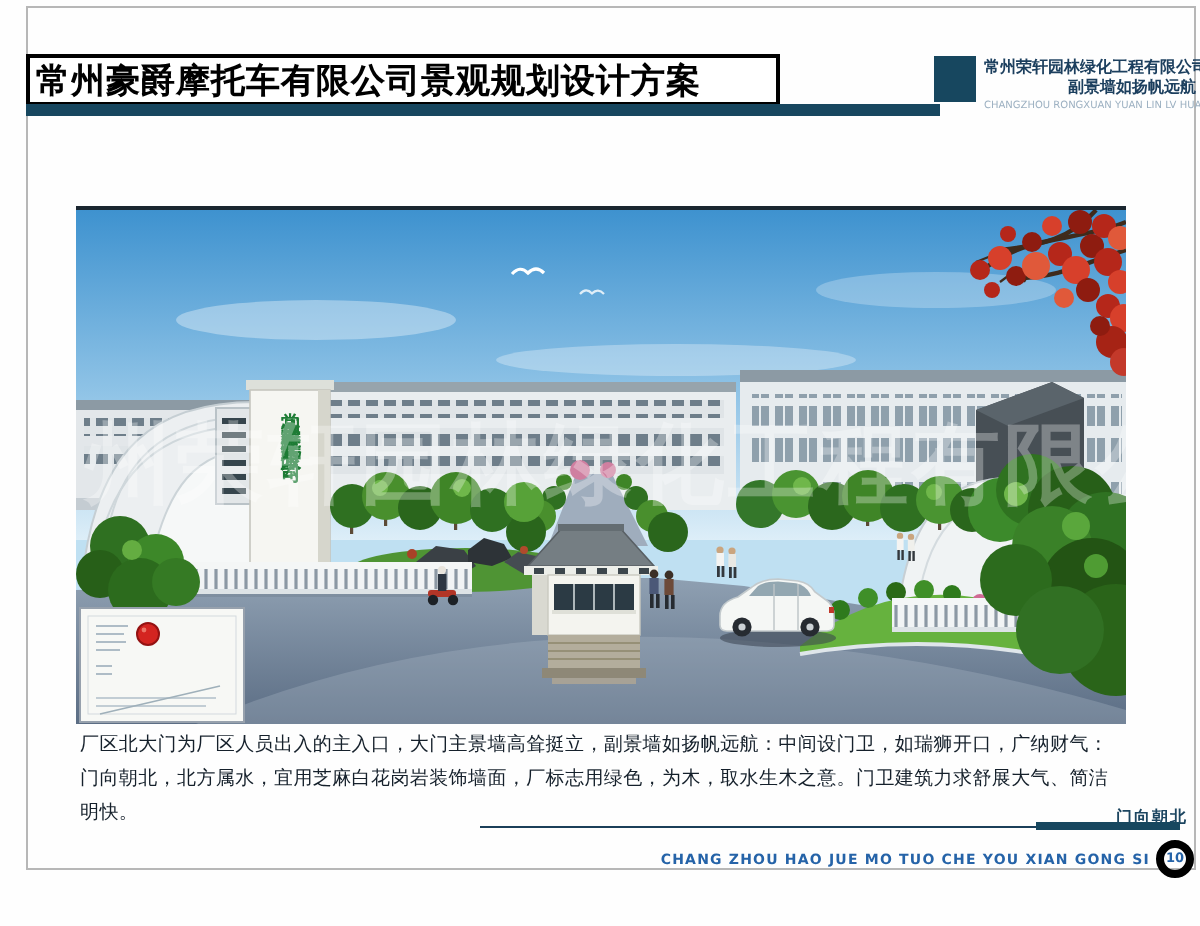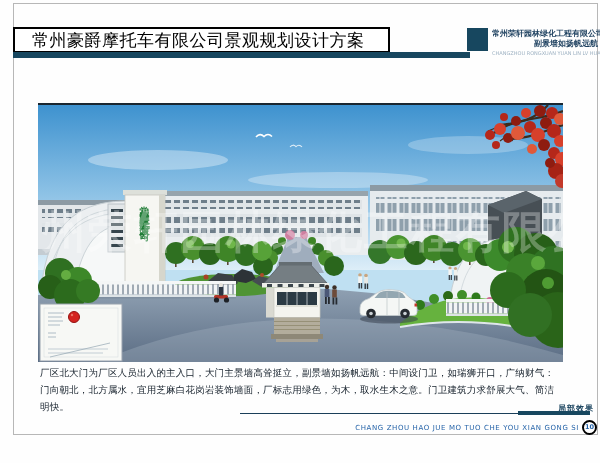--- a/index.html
+++ b/index.html
@@ -1,42 +1,42 @@
 <!DOCTYPE html>
 <html><head>
 <meta charset="utf-8">
 <style>
   html,body{margin:0;padding:0;background:#e8e8e8;}
   .page{position:relative;width:600px;height:463px;background:#fefefe;overflow:hidden;
         font-family:"DejaVu Sans","Liberation Sans",sans-serif;}
   .frame{position:absolute;left:13px;top:3px;width:583px;height:430px;border:1px solid #b7b7b7;}
   .title-box{position:absolute;left:13px;top:27px;width:373px;height:22px;background:#fff;
              border:2px solid #000;display:flex;align-items:center;}
-  .title-box span{font-size:17px;font-weight:normal;color:#000;letter-spacing:.5px;padding-left:3px;white-space:nowrap;margin-left:14px;}
+  .title-box span{font-size:17px;font-weight:bold;color:#000;letter-spacing:.5px;padding-left:3px;white-space:nowrap;}
   .navy-bar{position:absolute;left:13px;top:52px;width:457px;height:6px;background:#17475f;}
   .navy-square{position:absolute;left:467px;top:28px;width:21px;height:23px;background:#17475f;}
   .company{position:absolute;left:492px;top:29px;width:106px;text-align:right;color:#1c3f5e;}
   .company .l1,.company .l2{font-size:8px;font-weight:bold;line-height:10px;white-space:nowrap;}
   .company .l3{font-size:5px;color:#9db1c2;line-height:7px;white-space:nowrap;margin-top:1px;}
   .render{position:absolute;left:38px;top:103px;width:525px;height:257px;border-top:2px solid #1a2630;
           overflow:hidden;background:#bfe0f2;}
   .render svg{position:absolute;left:0;top:0;}
   .watermark{position:absolute;left:-42px;top:98px;font-size:44px;font-weight:bold;
              color:rgba(255,255,255,.30);white-space:nowrap;letter-spacing:2px;pointer-events:none;}
   .gate-text{position:absolute;left:99px;top:93px;height:142px;writing-mode:vertical-rl;
              text-orientation:upright;font-size:10px;font-weight:bold;letter-spacing:2.5px;
              color:#1e7c35;white-space:nowrap;}
   .desc{position:absolute;left:40px;top:364px;width:522px;font-size:9.5px;font-weight:normal;
         color:#15202b;line-height:17px;letter-spacing:.2px;}
   .caption{position:absolute;right:6px;top:403px;font-size:8px;font-weight:bold;color:#1c4560;letter-spacing:1px;}
   .rule-thin{position:absolute;left:240px;top:413px;width:350px;height:1px;background:#1b3f59;}
   .rule-thick{position:absolute;left:518px;top:411px;width:72px;height:4px;background:#17475f;}
   .pinyin{position:absolute;right:3px;top:420px;display:flex;align-items:center;gap:3px;}
-  .pinyin .txt{font-size:7px;font-weight:normal;color:#2563a8;letter-spacing:.6px;white-space:nowrap;}
-  .badge{display:inline-block;width:11px;height:11px;border:2px solid #000000;border-radius:50%;
+  .pinyin .txt{font-size:7px;font-weight:bold;color:#2563a8;letter-spacing:.6px;white-space:nowrap;}
+  .badge{display:inline-block;width:11px;height:11px;border:4px solid #000000;border-radius:50%;
          color:#2563a8;font-size:6.5px;font-weight:bold;line-height:11px;text-align:center;}
 </style>
 </head>
 <body>
 
 <div class="page">
   <div class="frame"></div>
 
   <div class="title-box">
     <span>常州豪爵摩托车有限公司景观规划设计方案</span>
@@ -364,21 +364,21 @@
           <circle cx="34" cy="210" r="1.2" fill="#f08878" opacity=".8"></circle>
         </g>
       </g>
     </svg>
     <div class="gate-text">常州豪爵摩托车有限公司</div>
     <div class="watermark">常州荣轩园林绿化工程有限公司</div>
   </div>
 
   <div class="desc">厂区北大门为厂区人员出入的主入口，大门主景墙高耸挺立，副景墙如扬帆远航：中间设门卫，如瑞狮开口，广纳财气：门向朝北，北方属水，宜用芝麻白花岗岩装饰墙面，厂标志用绿色，为木，取水生木之意。门卫建筑力求舒展大气、简洁明快。</div>
 
-  <div class="caption">局部效果</div>
+  <div class="caption">门向朝北</div>
   <div class="rule-thin"></div>
   <div class="rule-thick"></div>
 
   <div class="pinyin">
     <span class="txt">CHANG ZHOU HAO JUE MO TUO CHE YOU XIAN GONG SI</span>
     <span class="badge">10</span>
   </div>
 </div>
 
 </body></html>

